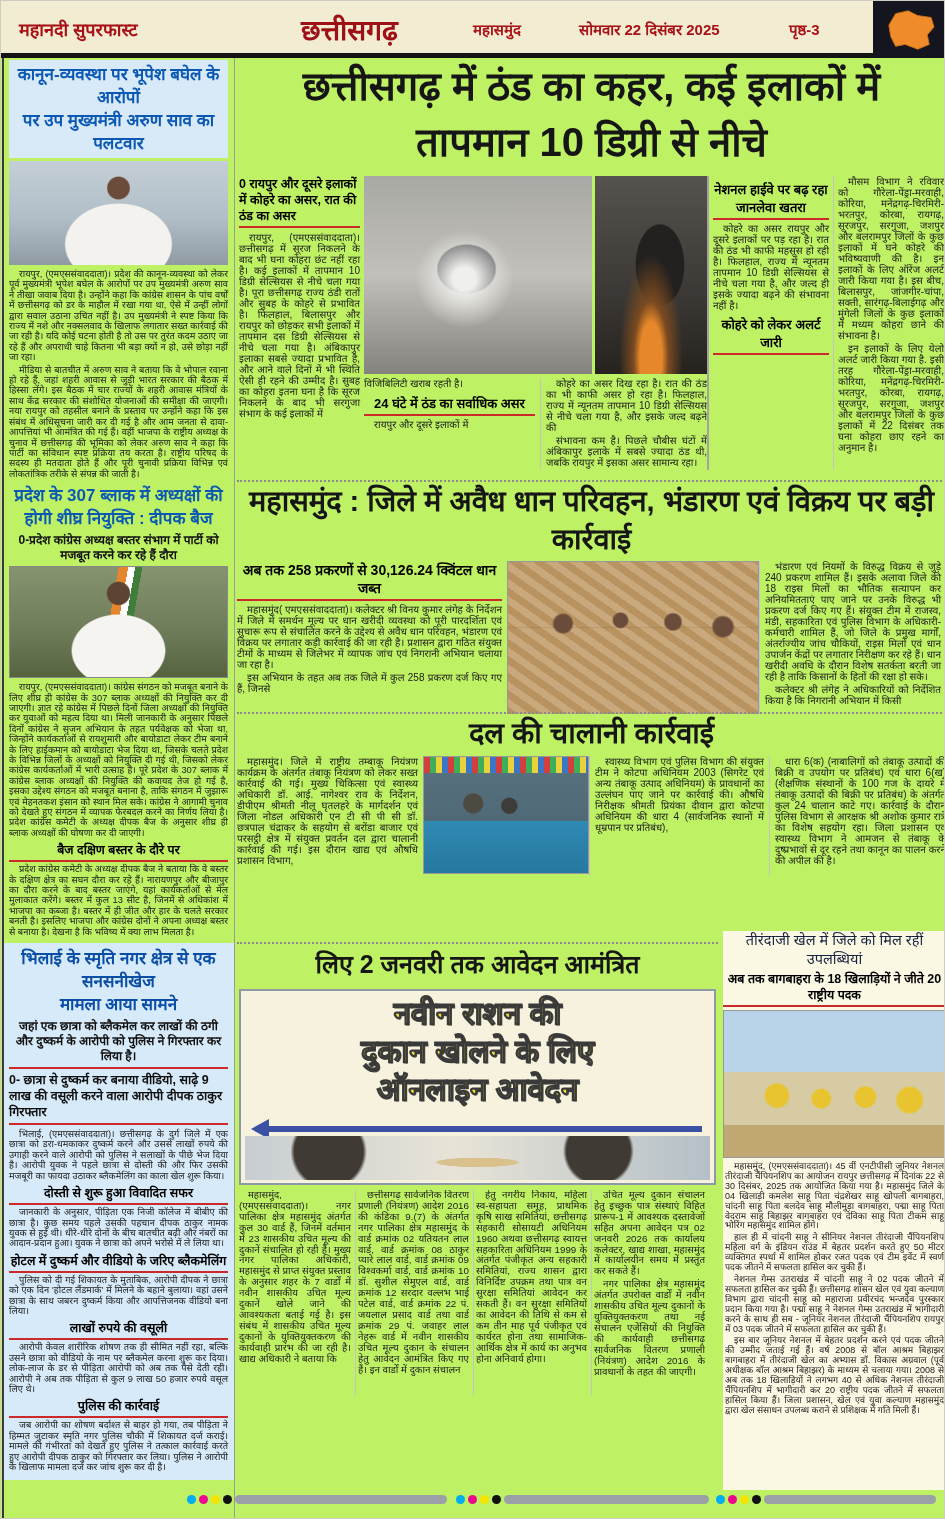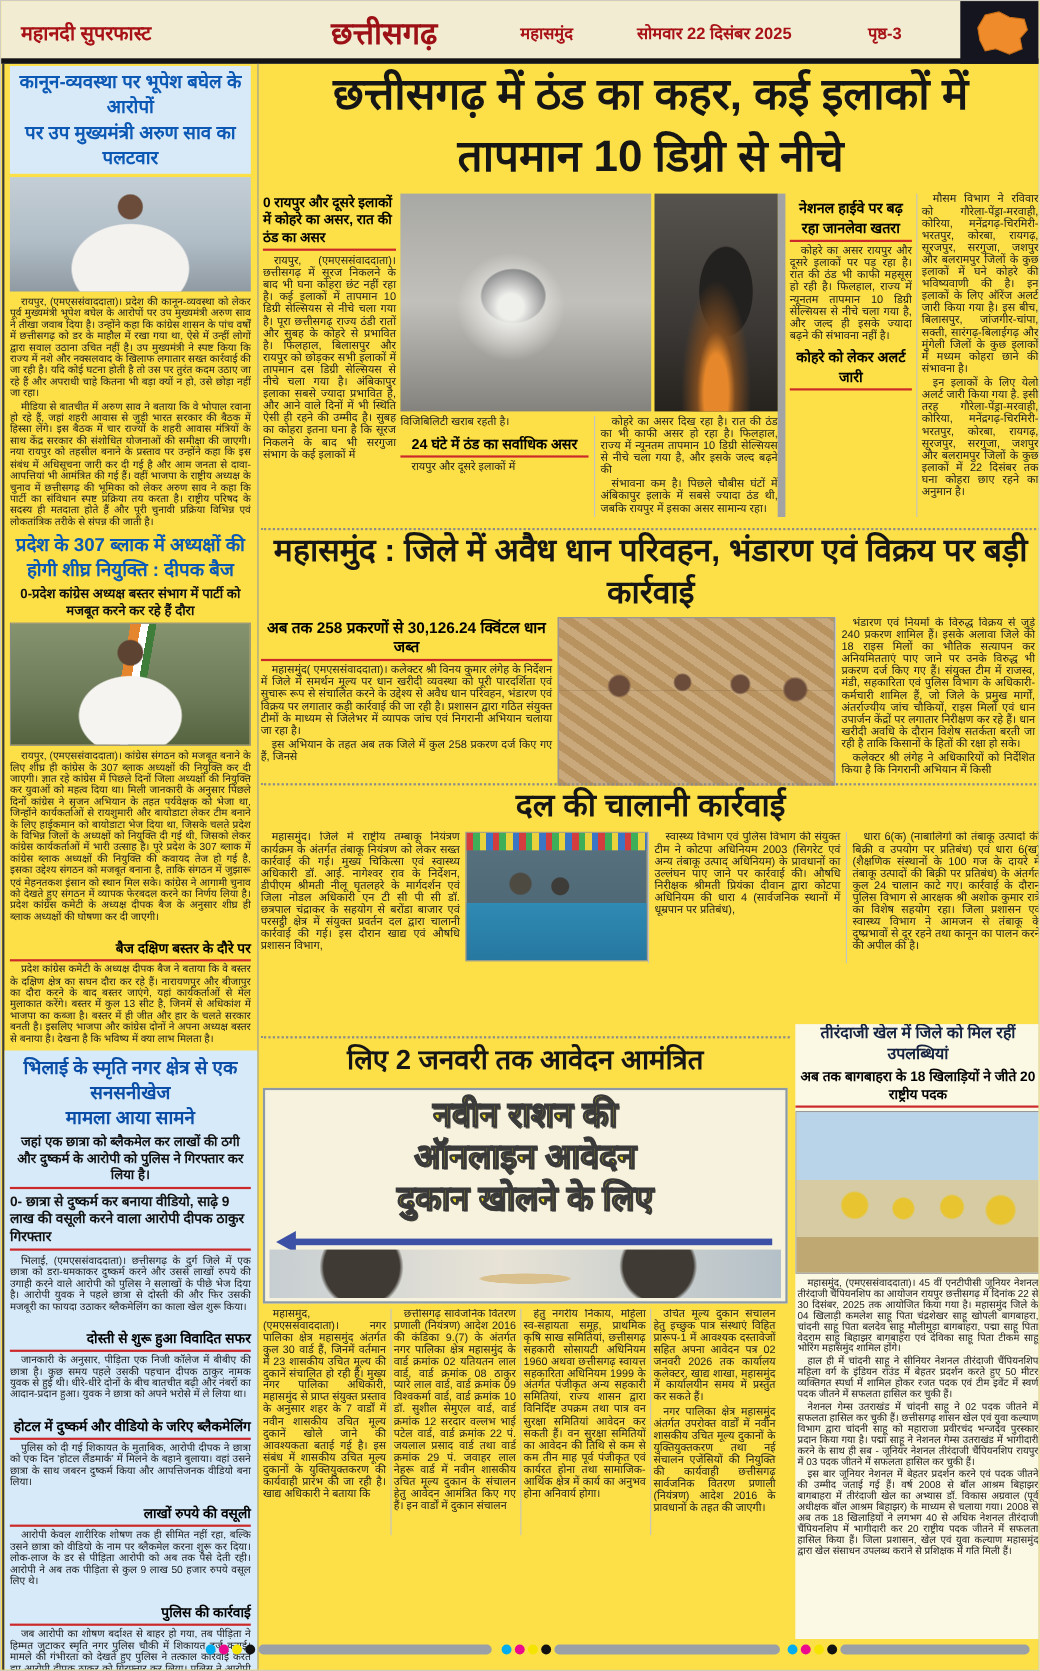--- a/index.html
+++ b/index.html
@@ -1,18 +1,18 @@
 <!DOCTYPE html>
 <html><head>
 <meta charset="utf-8">
 <style>
   * { margin:0; padding:0; box-sizing:border-box; }
   html,body { background:#e9e7de; }
   body { font-family:"Liberation Sans", sans-serif; }
-  .page { position:relative; width:945px; height:1519px; background:#fde047; margin:0 auto; overflow:hidden; border:1px solid #cfcdc2;padding-left:20px; }
+  .page { position:relative; width:945px; height:1519px; background:#bef264; margin:0 auto; overflow:hidden; border:1px solid #cfcdc2;padding-left:20px; }
 
   
   .masthead { position:absolute; left:0; top:0; width:945px; height:57px; background:#f2ecd2; border-bottom:5px solid #141414; }
   .masthead .brand { position:absolute; left:18px; top:16px; font-size:18px; font-weight:bold; color:#a81217; }
   .masthead .edition { position:absolute; left:300px; top:9px; font-size:28px; font-weight:bold; color:#9c1016; }
   .masthead .city { position:absolute; left:472px; top:18px; font-size:15px; font-weight:bold; color:#a81217; }
   .masthead .date { position:absolute; left:578px; top:18px; font-size:15px; font-weight:bold; color:#a81217; }
   .masthead .pageno { position:absolute; left:788px; top:18px; font-size:15px; font-weight:bold; color:#a81217; }
   .map-box { position:absolute; left:872px; top:0; width:73px; height:57px; background:#15151f; display:flex; align-items:center; justify-content:center; }
 
@@ -40,33 +40,33 @@
       radial-gradient(ellipse at 56% 72%, #e07b2c 0 10%, rgba(0,0,0,0) 11%),
       linear-gradient(180deg, #c3ced6 0%, #b2bec7 55%, #8f9aa3 100%); }
   .a2-head { font-size:17px; line-height:23px; margin-top:5px; }
   .standfirst { font-size:12px; line-height:15px; font-weight:bold; text-align:center; color:#111; margin:3px 0; }
   .photo-baij { width:100%; height:112px; margin:2px 0 4px; border:1px solid #888;
     background:
       radial-gradient(circle at 50% 24%, #5d4332 0 8%, rgba(0,0,0,0) 9%),
       radial-gradient(ellipse at 50% 76%, #f5f4f0 0 30%, rgba(0,0,0,0) 31%),
       linear-gradient(100deg, rgba(0,0,0,0) 46%, #e5862f 46% 50%, #ffffff 50% 53%, #3f7d3a 53% 56%, rgba(0,0,0,0) 56%),
       linear-gradient(180deg, #86936f 0%, #6d7b58 60%, #55633f 100%); }
-  .sub-red { font-size:12.5px; font-weight:bold; text-align:right; margin:15px 0 2px; }
+  .sub-red { font-size:12.5px; font-weight:bold; text-align:center; margin:3px 0 2px; }
   .crime-block { background:#d7eaf9; margin:6px -6px 0 -5px; padding:4px 6px 6px 5px; }
   .crime-head { font-size:17px; line-height:23px; color:#0a4ea8; }
   .crime-lead { font-size:12.5px; line-height:16px; font-weight:bold; text-align:left; color:#111;
     border-top:2px solid #cc2a2a; border-bottom:2px solid #cc2a2a; padding:3px 0; margin:3px 0 4px; }
 
   
   .weather { position:absolute; left:236px; top:57px; width:709px; height:424px; overflow:hidden; }
   .weather-hl { font-size:40px; line-height:56px; font-weight:bold; color:#161616; text-align:center; }
   .weather-row { display:flex; margin-top:6px; }
   .w-col1 { width:127px; padding:0 4px 0 2px; }
   .w-center { width:343px; }
-  .w-col4 { width:126px; padding:0 4px; border-left:7px solid #a3a3a3; }
+  .w-col4 { width:126px; padding:0 4px; border-left:2px solid #a3a3a3; }
   .w-col5 { width:113px; padding:0 2px 0 4px; border-left:1px solid #c4c4c4; }
   .w-stand { font-size:12.5px; line-height:16px; font-weight:bold; margin-bottom:4px; }
   .photos-strip { display:flex; gap:3px; }
   .photo-fog { width:228px; height:198px;
     background:
       radial-gradient(circle at 44% 52%, #efefec 0 7%, rgba(0,0,0,0) 30%),
       radial-gradient(ellipse at 45% 47%, #494b4d 0 16%, rgba(0,0,0,0) 17%),
       linear-gradient(180deg, #a8a8a4 0%, #c2c0ba 50%, #84827c 100%); }
   .photo-fire { width:112px; height:198px;
     background:
@@ -126,21 +126,21 @@
       radial-gradient(circle at 76% 34%, #3f3a33 0 9%, rgba(0,0,0,0) 10%),
       radial-gradient(ellipse at 50% 60%, #d9c08c 0 12%, rgba(0,0,0,0) 13%),
       linear-gradient(90deg, #c7ced2 0%, #e8e3d6 45%, #b4c0c8 100%); }
   .ration-cols { display:flex; margin-top:4px; height:206px; overflow:hidden; }
   .r-col { width:118px; padding:0 4px 0 2px; font-size:9.8px; line-height:10.9px; text-align:justify; color:#1b1b1b; }
   .r-col + .r-col { border-left:1px solid #c4c4c4; }
   .r-col p { margin:0 0 2px; text-indent:9px; }
 
   
   .archery { position:absolute; left:722px; top:930px; width:223px; height:559px; overflow:hidden; background:#fbf8e4; }
-  .arch-hl { font-size:14.5px; line-height:19px; font-weight:bold; text-align:center; color:#14223f; }
+  .arch-hl { font-size:14.5px; line-height:19px; font-weight:normal; text-align:center; color:#14223f; }
   .arch-sub { font-size:12.5px; line-height:16px; font-weight:bold; text-align:center; margin-top:2px; }
   .photo-archery { width:100%; height:148px; margin-top:3px; border:1px solid #999;
     background:
       radial-gradient(circle at 24% 58%, #e8c530 0 6%, rgba(0,0,0,0) 7%),
       radial-gradient(circle at 44% 60%, #e8c530 0 6%, rgba(0,0,0,0) 7%),
       radial-gradient(circle at 64% 59%, #e8c530 0 6%, rgba(0,0,0,0) 7%),
       radial-gradient(circle at 84% 61%, #e8c530 0 6%, rgba(0,0,0,0) 7%),
       linear-gradient(180deg, #b9d4e8 0 42%, #d6cba2 42% 78%, #bfa872 78% 100%); }
   .arch-body { margin-top:4px; font-size:9px; line-height:9.9px; text-align:justify; color:#1b1b1b; padding:0 2px; }
   .arch-body p { margin:0 0 2px; text-indent:9px; }
@@ -326,22 +326,22 @@
     </div>
   </section>
   <div class="dotted" style="position:absolute;left:236px;top:941px;width:481px;"></div>
 
   <section class="ration">
     <div class="ration-hl">
       <div>लिए 2 जनवरी तक आवेदन आमंत्रित</div>
     </div>
     <div class="banner">
       <div class="banner-line" style="margin-top:4px;">नवीन राशन की</div>
+      <div class="banner-line">दुकान खोलने के लिए</div>
       <div class="banner-line">ऑनलाइन आवेदन</div>
-      <div class="banner-line">दुकान खोलने के लिए</div>
       <div class="banner-arrow">
         <span class="head"></span>
         <span class="bar"></span>
       </div>
       <div class="banner-photo"></div>
     </div>
     <div class="ration-cols">
       <div class="r-col">
         <p>महासमुंद, (एमएससंवाददाता)। नगर पालिका क्षेत्र महासमुंद अंतर्गत कुल 30 वार्ड हैं, जिनमें वर्तमान में 23 शासकीय उचित मूल्य की दुकानें संचालित हो रही हैं। मुख्य नगर पालिका अधिकारी, महासमुंद से प्राप्त संयुक्त प्रस्ताव के अनुसार शहर के 7 वार्डों में नवीन शासकीय उचित मूल्य दुकानें खोले जाने की आवश्यकता बताई गई है। इस संबंध में शासकीय उचित मूल्य दुकानों के युक्तियुक्तकरण की कार्यवाही प्रारंभ की जा रही है। खाद्य अधिकारी ने बताया कि</p>
       </div>

